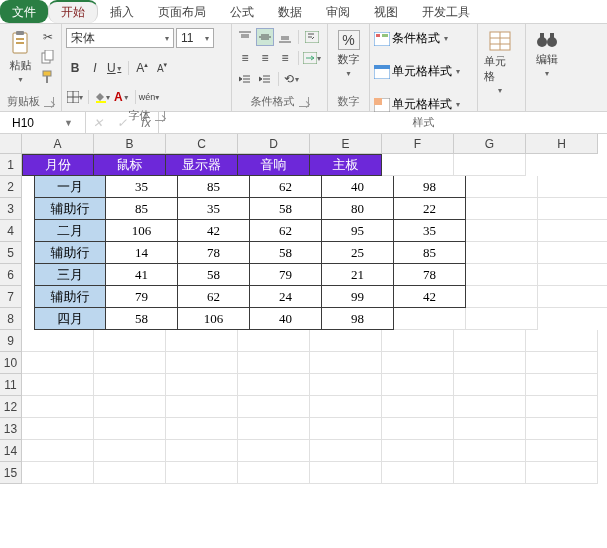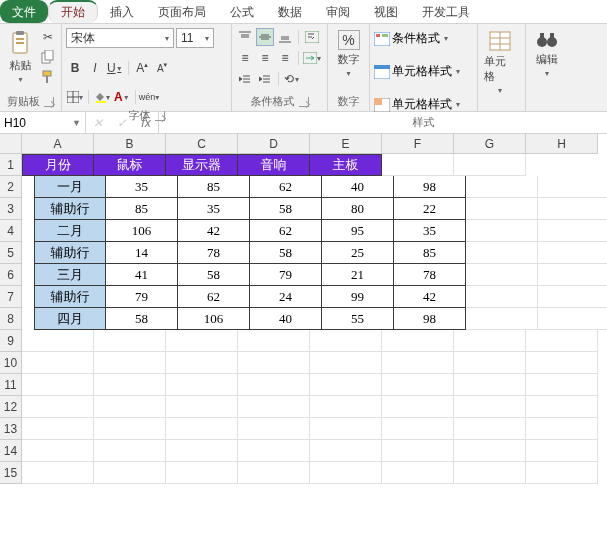--- a/index.html
+++ b/index.html
@@ -24,21 +24,21 @@
   .col { display:flex; flex-direction:column; gap:2px; }
   .row { display:flex; align-items:center; gap:2px; }
   .mini-btn { width:18px; height:18px; display:flex; align-items:center; justify-content:center; font-size:12px; color:#444; border:1px solid transparent;}
   .dd { width:8px; font-size:8px; color:#666; text-align:center;}
   .combo { height:20px; border:1px solid #ababab; background:#fff; display:flex; align-items:center; padding:0 2px 0 4px; font-size:12px; color:#333;}
   .combo .val{flex:1;}
   .sep{width:1px;background:#d4d4d4;align-self:stretch;margin:2px 2px;}
 
   
   .fbar { display:flex; height:22px; border-bottom:1px solid #d4d4d4; align-items:stretch;}
-  .namebox { width:86px; border-right:1px solid #d4d4d4; display:flex; align-items:center; padding:0 4px; font-size:12px; background:#fff;}
+  .namebox { width:86px; border-right:1px solid #d4d4d4; display:flex; align-items:center; padding:0 12px; font-size:12px; background:#fff;}
   .namebox .dd2{margin-left:auto;color:#777;font-size:9px;}
   .fx-btns{display:flex;align-items:center;border-right:1px solid #d4d4d4;}
   .fx-btn{width:24px;display:flex;align-items:center;justify-content:center;color:#777;font-style:italic;font-size:12px;}
   .formula-input{flex:1;padding:0 4px;display:flex;align-items:center;}
   .corner{width:22px;height:20px;background:#f0f0f0;border-right:1px solid #ccc;border-bottom:1px solid #ccc;}
   .col-headers{display:flex;height:20px;}
   .ch{background:#f0f0f0;border-right:1px solid #ccc;border-bottom:1px solid #ccc;display:flex;align-items:center;justify-content:center;font-size:12px;color:#444;}
   .row-headers{display:flex;flex-direction:column;}
   .rh{width:22px;background:#f0f0f0;border-right:1px solid #ccc;border-bottom:1px solid #ccc;display:flex;align-items:center;justify-content:center;font-size:12px;color:#444;}
   .cells{position:relative;}
@@ -475,21 +475,20 @@
           <div class="cell cE tbl-border" style="border-right: 1px solid rgb(58, 58, 58); border-bottom: 1px solid rgb(58, 58, 58);">99</div>
           <div class="cell cF tbl-border" style="border-right: 1px solid rgb(58, 58, 58); border-bottom: 1px solid rgb(58, 58, 58);">42</div>
           <div class="cell cG"></div>
           <div class="cell cH"></div>
         </div>
         <div class="crow">
           <div class="cell cA tbl-border lbl" style="border-left: 1px solid rgb(58, 58, 58); border-right: 1px solid rgb(58, 58, 58); border-bottom: 1px solid rgb(58, 58, 58);">四月</div>
           <div class="cell cB tbl-border" style="border-right: 1px solid rgb(58, 58, 58); border-bottom: 1px solid rgb(58, 58, 58);">58</div>
           <div class="cell cC tbl-border" style="border-right: 1px solid rgb(58, 58, 58); border-bottom: 1px solid rgb(58, 58, 58);">106</div>
           <div class="cell cD tbl-border" style="border-right: 1px solid rgb(58, 58, 58); border-bottom: 1px solid rgb(58, 58, 58);">40</div>
-          <div class="cell cE tbl-border" style="border-right: 1px solid rgb(58, 58, 58); border-bottom: 1px solid rgb(58, 58, 58);">55</div>
           <div class="cell cF tbl-border" style="border-right: 1px solid rgb(58, 58, 58); border-bottom: 1px solid rgb(58, 58, 58);">98</div>
           <div class="cell cG"></div>
           <div class="cell cH"></div>
         </div>
         <div class="crow">
           <div class="cell cA"></div>
           <div class="cell cB"></div>
           <div class="cell cC"></div>
           <div class="cell cD"></div>
           <div class="cell cE"></div>

